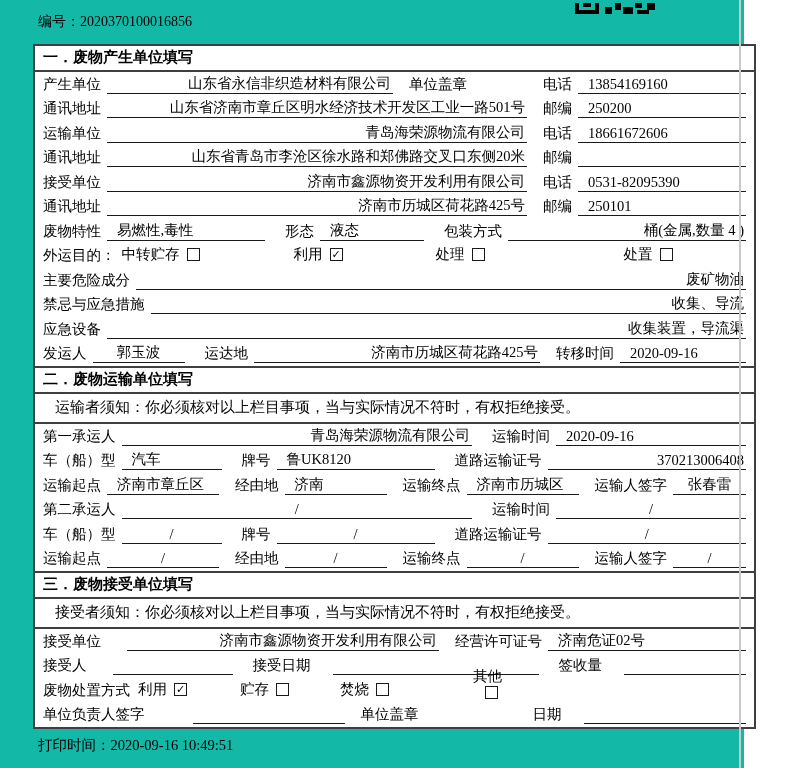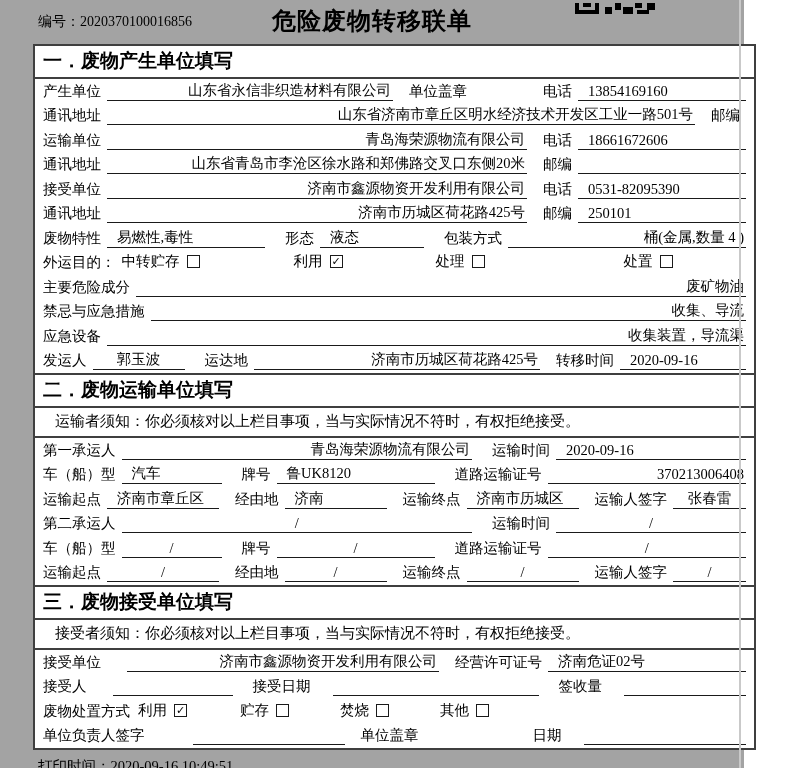--- a/index.html
+++ b/index.html
@@ -2,33 +2,33 @@
 <html><head>
 <meta charset="utf-8">
 <style>
   * { margin:0; padding:0; box-sizing:border-box; }
   html,body { background:#ffffff; }
   body {
     width:796px; height:768px; overflow:hidden;
     font-family:"Liberation Serif","DejaVu Serif",serif;
     color:#000;
   }
-  .page { position:relative; width:744px; height:768px; background:#a3a3a3; }
+  .page { position:relative; width:744px; height:768px; background:#14b8a6; }
   .page-edge { position:absolute; top:0; right:3px; width:2px; height:100%; background:#c9c9c9; }
 
   
   .hdr { position:relative; height:44px; }
   .doc-no { position:absolute; left:38px; top:13px; font-size:14px; white-space:nowrap; }
   .title { position:absolute; left:0; right:0; top:5px; text-align:center; font-size:24px; font-weight:bold; letter-spacing:1px; }
   .qr { position:absolute; left:575px; top:0; height:11px; }
   .qr svg rect { fill:#000; }
 
   
   .tbl { margin-left:33px; width:723px; border:2px solid #3f3f3f; background:#fff; }
-  .sec-hd { font-weight:bold; font-size:19px; padding:2px 8px 3px; border-bottom:2px solid #3f3f3f; }
+  .sec-hd { font-weight:bold; font-size:15px; padding:2px 8px 3px; border-bottom:2px solid #3f3f3f; }
   .sec-top { border-top:2px solid #3f3f3f; }
   .notice { font-size:15px; padding:4px 20px 5px; border-bottom:2px solid #3f3f3f; white-space:nowrap; }
 
   .frow { display:flex; align-items:flex-end; height:24.5px; padding:0 8px 3px 8px; font-size:14.5px; }
   .lbl { white-space:nowrap; margin-right:6px; flex:0 0 auto; }
   .val { border-bottom:1px solid #1a1a1a; white-space:nowrap; padding:0 2px 0 10px; overflow:hidden; flex:0 0 auto; min-height:17px; }
   .f1 { flex:1 1 auto;text-align:right; }
   .ctr { text-align:center; padding-left:2px; }
 
   
@@ -55,35 +55,34 @@
 
   
   .opt { display:inline-flex; align-items:center; flex:0 0 auto; margin-bottom:1px; }
   .olbl { margin-right:7px; white-space:nowrap; }
   .cbox {
     width:13px; height:13px; border:1.5px solid #1a1a1a;
     display:inline-block; text-align:center;
     font-family:"DejaVu Sans",sans-serif; font-size:11px; line-height:11px; font-weight:bold;
   }
   .po1 { width:172px; } .po2 { width:142px; } .po3 { width:188px; }
-  .d1 { width:102px; } .d2 { width:100px; } .d3 { width:136px; } .d4 { width:102px; }
+  .d1 { width:102px; } .d2 { width:100px; } .d3 { width:136px; } .d4 { width:102px;flex-direction:column; }
   .disp-lbl { margin-right:8px; }
 
   
   .footer { margin:7px 0 0 38px; font-size:14.5px; white-space:nowrap; }
 </style>
 </head>
 <body>
 
 <div class="page">
   <div class="page-edge"></div>
 
   <div class="hdr">
     <div class="doc-no"><span>编号：</span><span>2020370100016856</span></div>
-    <div class="title">危险废物转移联单</div>
     <div class="qr">
       <svg width="80" height="11" viewBox="0 0 80 11">
         <rect x="0" y="0" width="4" height="11"></rect>
           <rect x="0" y="7" width="24" height="4"></rect>
         <rect x="20" y="0" width="4" height="11"></rect>
           <rect x="8" y="0" width="8" height="4"></rect>
         <rect x="30" y="4" width="7" height="7"></rect>
           <rect x="40" y="0" width="6" height="7"></rect>
         <rect x="48" y="4" width="10" height="7"></rect>
           <rect x="60" y="0" width="7" height="5"></rect>
@@ -102,20 +101,21 @@
       <span class="val f1">山东省永信非织造材料有限公司</span>
       <span class="lbl seal">单位盖章</span>
       <span class="lbl">电话</span>
       <span class="val w-tel">13854169160</span>
     </div>
 
     <div class="frow">
       <span class="lbl">通讯地址</span>
       <span class="val f1">山东省济南市章丘区明水经济技术开发区工业一路501号</span>
       <span class="lbl ml16">邮编</span>
+      <span class="val w-tel">250200</span>
     </div>
 
     <div class="frow">
       <span class="lbl">运输单位</span>
       <span class="val f1">青岛海荣源物流有限公司</span>
       <span class="lbl ml16">电话</span>
       <span class="val w-tel">18661672606</span>
     </div>
 
     <div class="frow">

